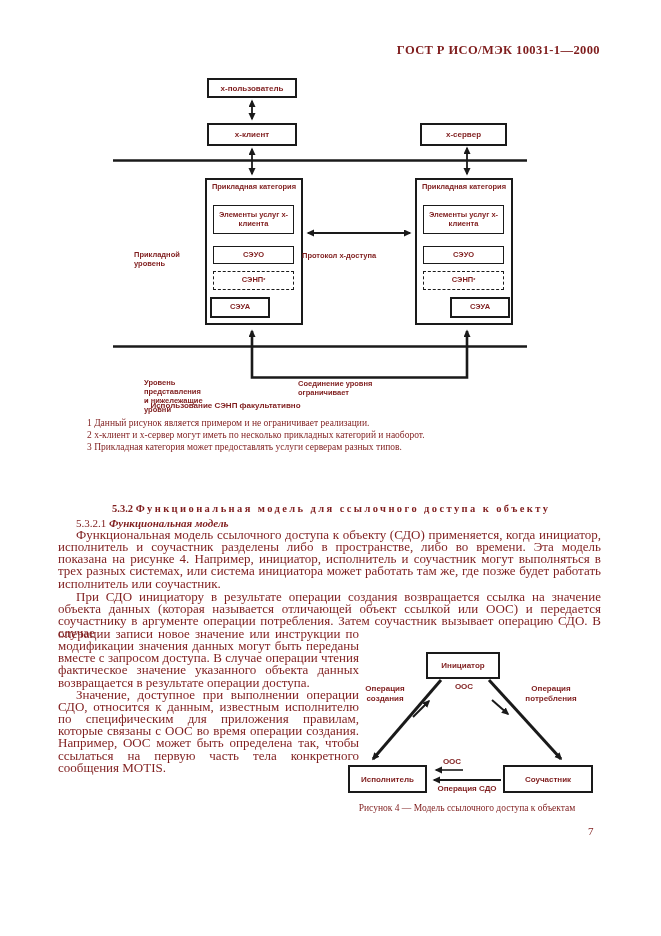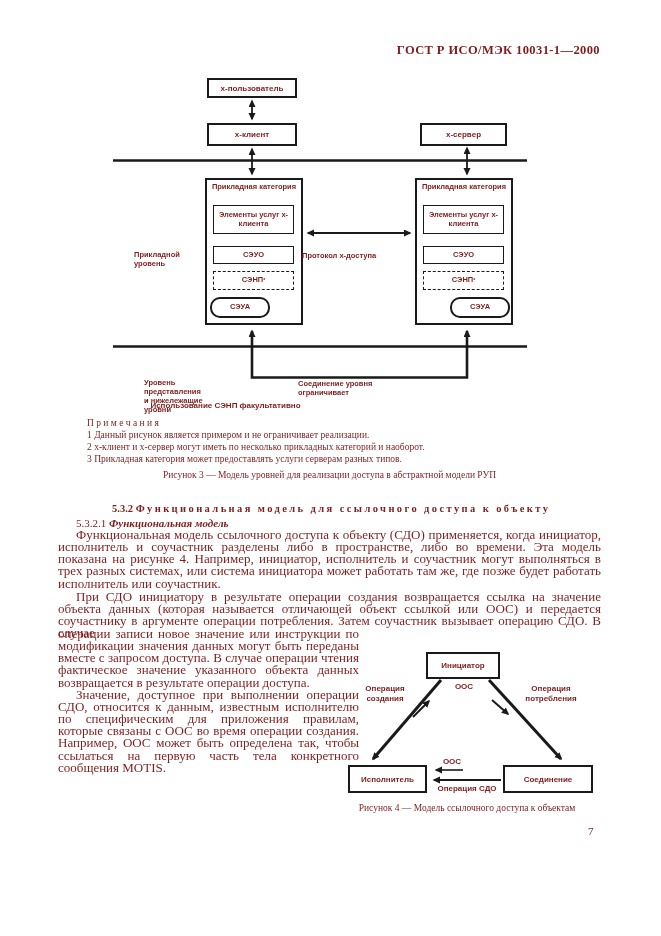--- a/index.html
+++ b/index.html
@@ -15,21 +15,21 @@
       font:bold 8px/9px "Liberation Sans",sans-serif;box-sizing:border-box;}
   .bx.thick{border-width:2.5px;}
   .bigbx{position:absolute;border:2.5px solid #1a1a1a;background:#fff;z-index:2;
          box-sizing:border-box;font-family:"Liberation Sans",sans-serif;}
   .bigbx .ttl{position:absolute;left:0;top:3px;width:100%;text-align:center;
               font:bold 7.5px/8.5px "Liberation Sans",sans-serif;}
   .ibx{position:absolute;border:1.8px solid #1a1a1a;background:#fff;box-sizing:border-box;
        display:flex;align-items:center;justify-content:center;text-align:center;
        font:bold 7.5px/8.5px "Liberation Sans",sans-serif;}
   .ibx.dash{border-style:dashed;border-width:1.6px;}
-  .ibx.seua{border-width:2.3px;border-radius:10px;}
+  .ibx.seua{border-width:2.3px;}
   .dlbl{position:absolute;z-index:2;text-align:left;
         font:bold 7.5px/9px "Liberation Sans",sans-serif;margin-top:29px;}
   .fn{position:absolute;z-index:2;font:bold 8px/9px "Liberation Sans",sans-serif;}
   sup{font-size:70%;}
   
   .notes{position:absolute;left:87px;top:417px;width:505px;z-index:2;
          font-size:9.5px;line-height:12px;}
   .cap{position:absolute;z-index:2;font-size:9.5px;text-align:center;}
   .h1{position:absolute;left:76px;top:503px;z-index:2;font-size:10.5px;font-weight:bold;white-space:nowrap;padding-left:36px;}
   .h1 .sp{letter-spacing:2.4px;}
@@ -119,27 +119,25 @@
   <div class="dlbl" style="left:134px;top:221px;width:64px">Прикладной уровень</div>
   <div class="dlbl" style="left:302px;top:222px;width:114px">Протокол x-доступа</div>
   <div class="dlbl" style="left:144px;top:349px;width:62px">Уровень представления и нижележащие уровни</div>
   <div class="dlbl" style="left:298px;top:350px;width:122px">Соединение уровня ограничивает</div>
   <div class="fn" style="left:146px;top:398px">
     <sup>*</sup>
     <span>Использование СЭНП факультативно</span>
   </div>
 
   <div class="notes">
-    <div>П р и м е ч а н и я</div>
     <div>1 Данный рисунок является примером и не ограничивает реализации.</div>
     <div>2 x-клиент и x-сервер могут иметь по несколько прикладных категорий и наоборот.</div>
     <div>3 Прикладная категория может предоставлять услуги серверам разных типов.</div>
   </div>
 
-  <div class="cap" style="left:58px;top:470px;width:543px">Рисунок 3 — Модель уровней для реализации доступа в абстрактной модели РУП</div>
 
   <div class="h1">
     <span>5.3.2</span>
     <span class="sp">Функциональная модель для ссылочного доступа к объекту</span>
   </div>
   <div class="h2">
     <span>5.3.2.1</span>
     <span class="it">Функциональная модель</span>
   </div>
 
@@ -150,21 +148,21 @@
     <div class="ind">Значение, доступное при выполнении операции СДО, относится к данным, известным исполнителю по специфическим для приложения правилам, которые связаны с ООС во время операции создания. Например, ООС может быть определена так, чтобы ссылаться на первую часть тела конкретного сообщения MOTIS.</div>
   </div>
 
   <div class="bx thick" style="left:426px;top:652px;width:74px;height:27px;z-index:3">
     <span>Инициатор</span>
   </div>
   <div class="bx thick" style="left:348px;top:765px;width:79px;height:28px;z-index:3">
     <span>Исполнитель</span>
   </div>
   <div class="bx thick" style="left:503px;top:765px;width:90px;height:28px;z-index:3">
-    <span>Соединение</span>
+    <span>Соучастник</span>
   </div>
 
   <div class="f4lbl" style="left:355px;top:684px;width:60px">Операция создания</div>
   <div class="f4lbl" style="left:448px;top:682px;width:32px">ООС</div>
   <div class="f4lbl" style="left:517px;top:684px;width:68px">Операция потребления</div>
   <div class="f4lbl" style="left:436px;top:757px;width:32px">ООС</div>
   <div class="f4lbl" style="left:436px;top:784px;width:62px">Операция СДО</div>
 
   <div class="cap" style="left:337px;top:803px;width:260px">Рисунок 4 — Модель ссылочного доступа к объектам</div>
 

